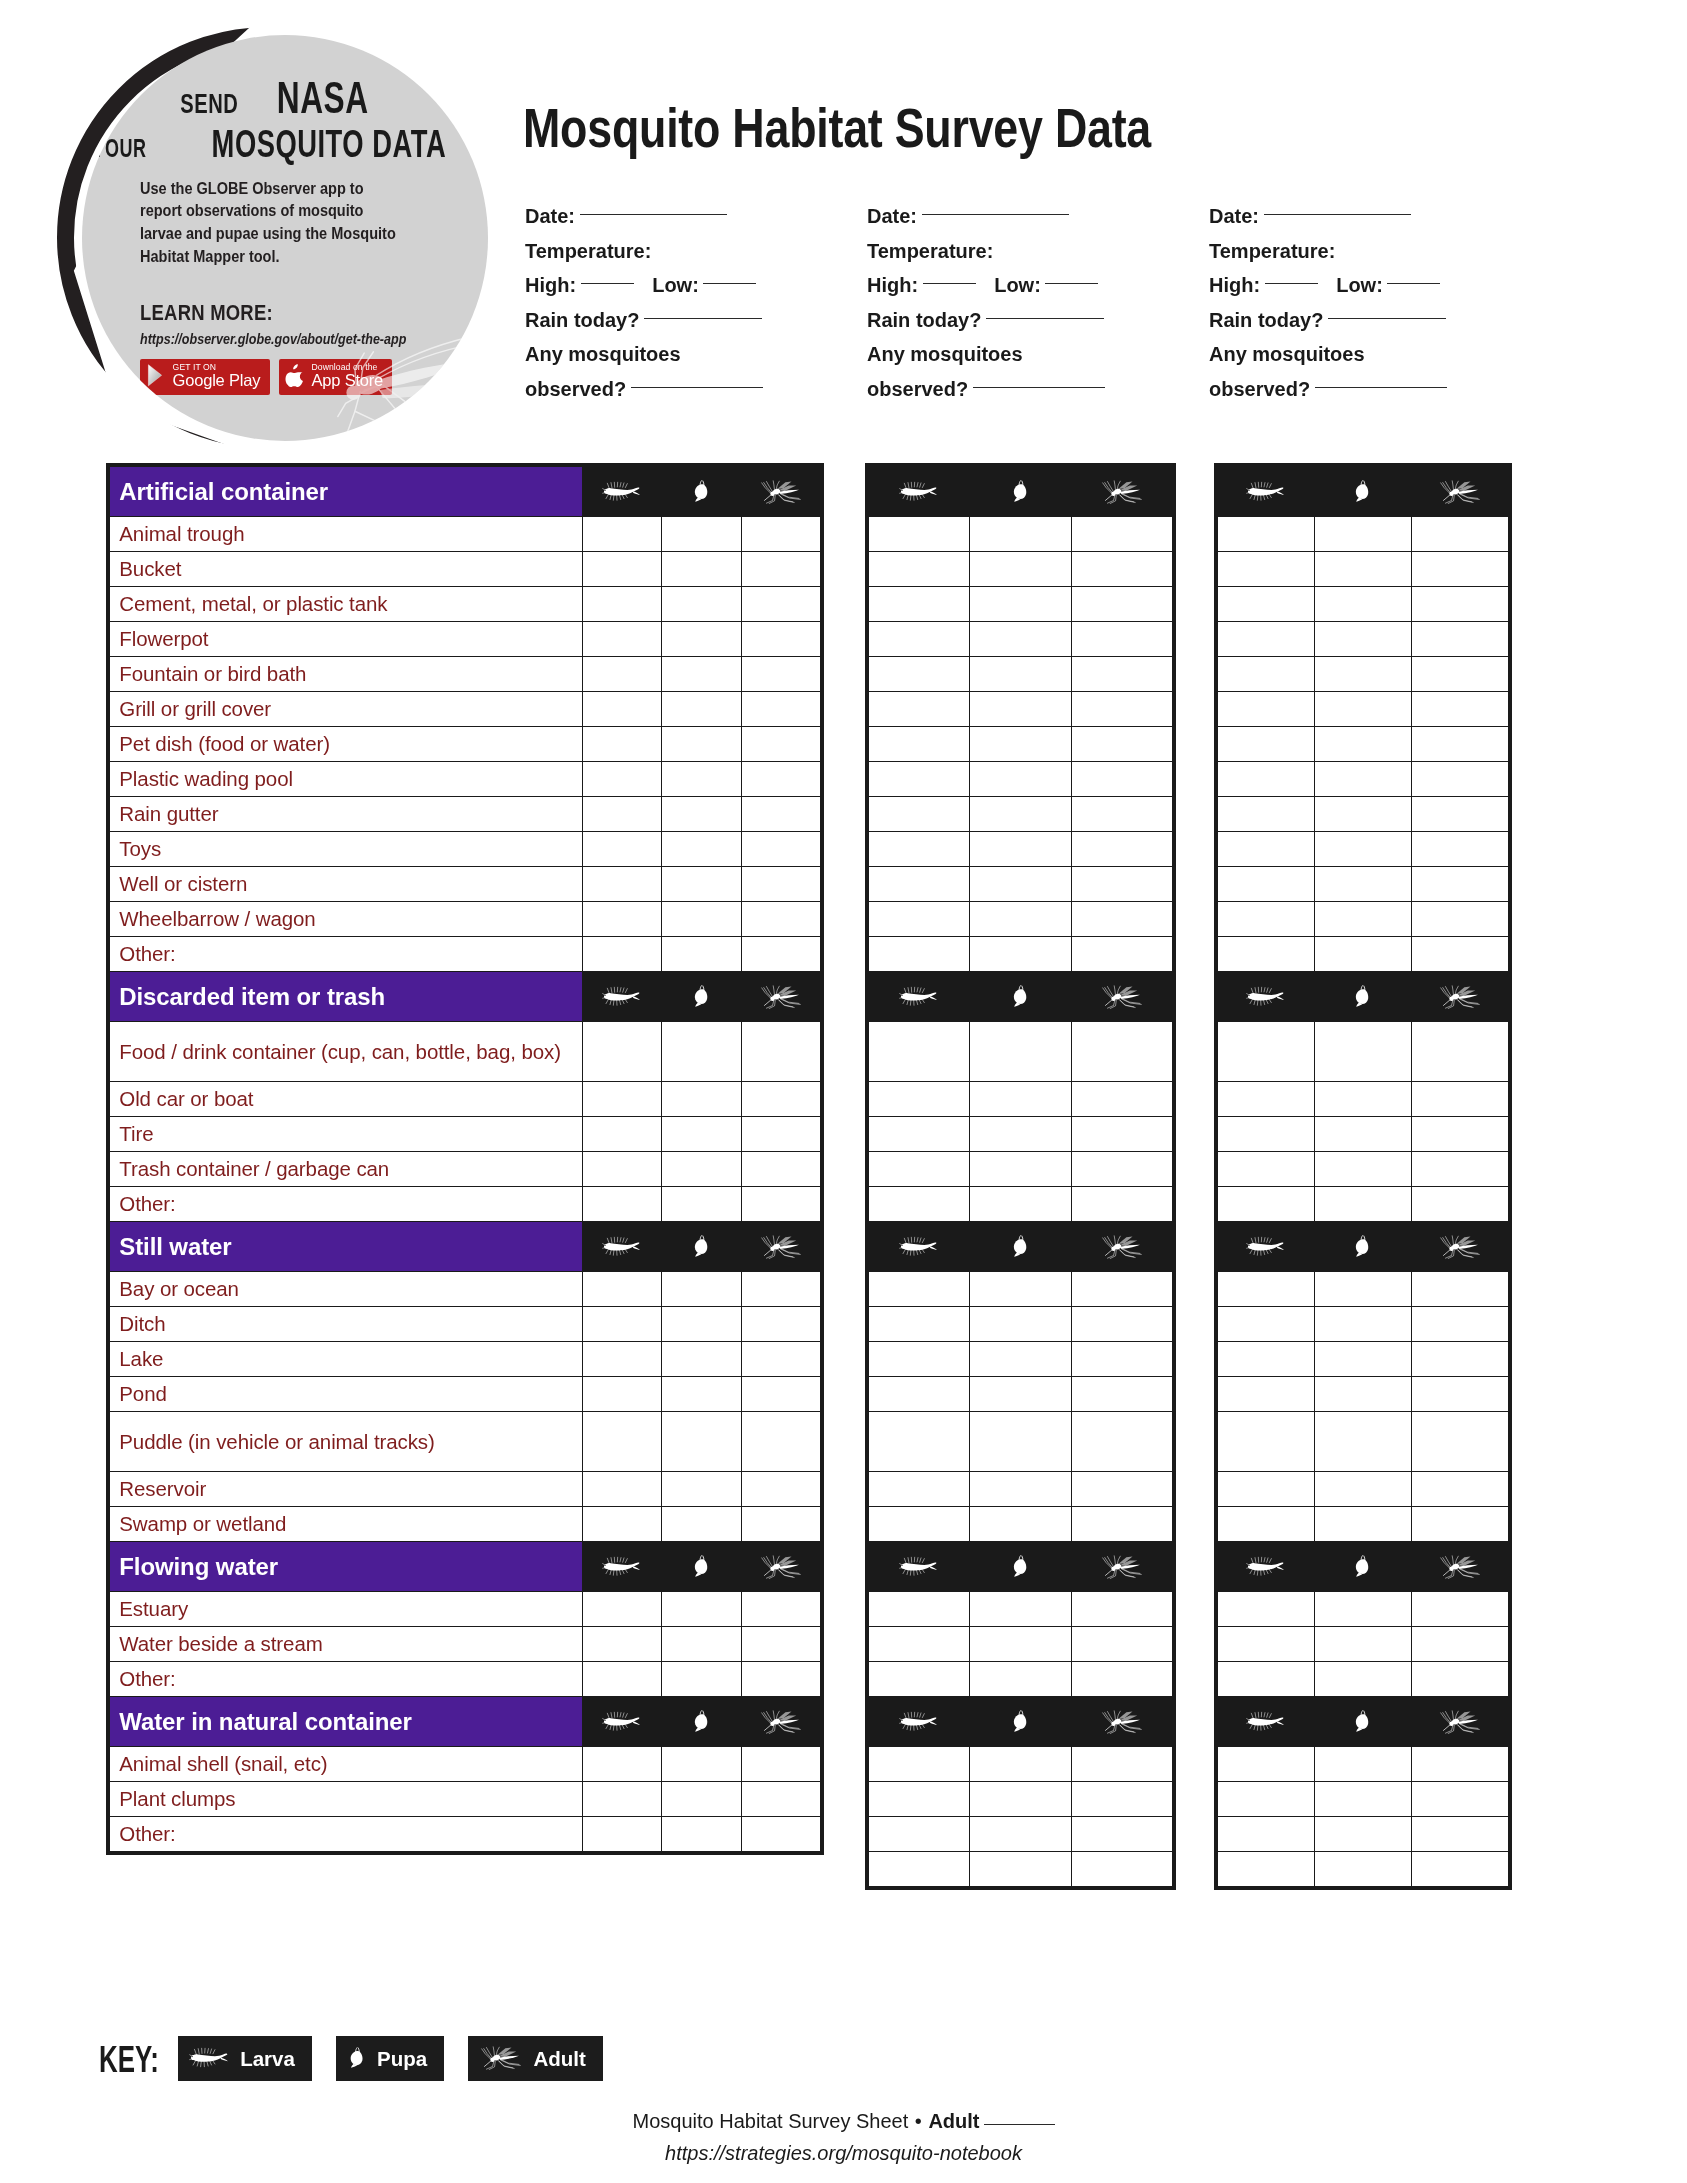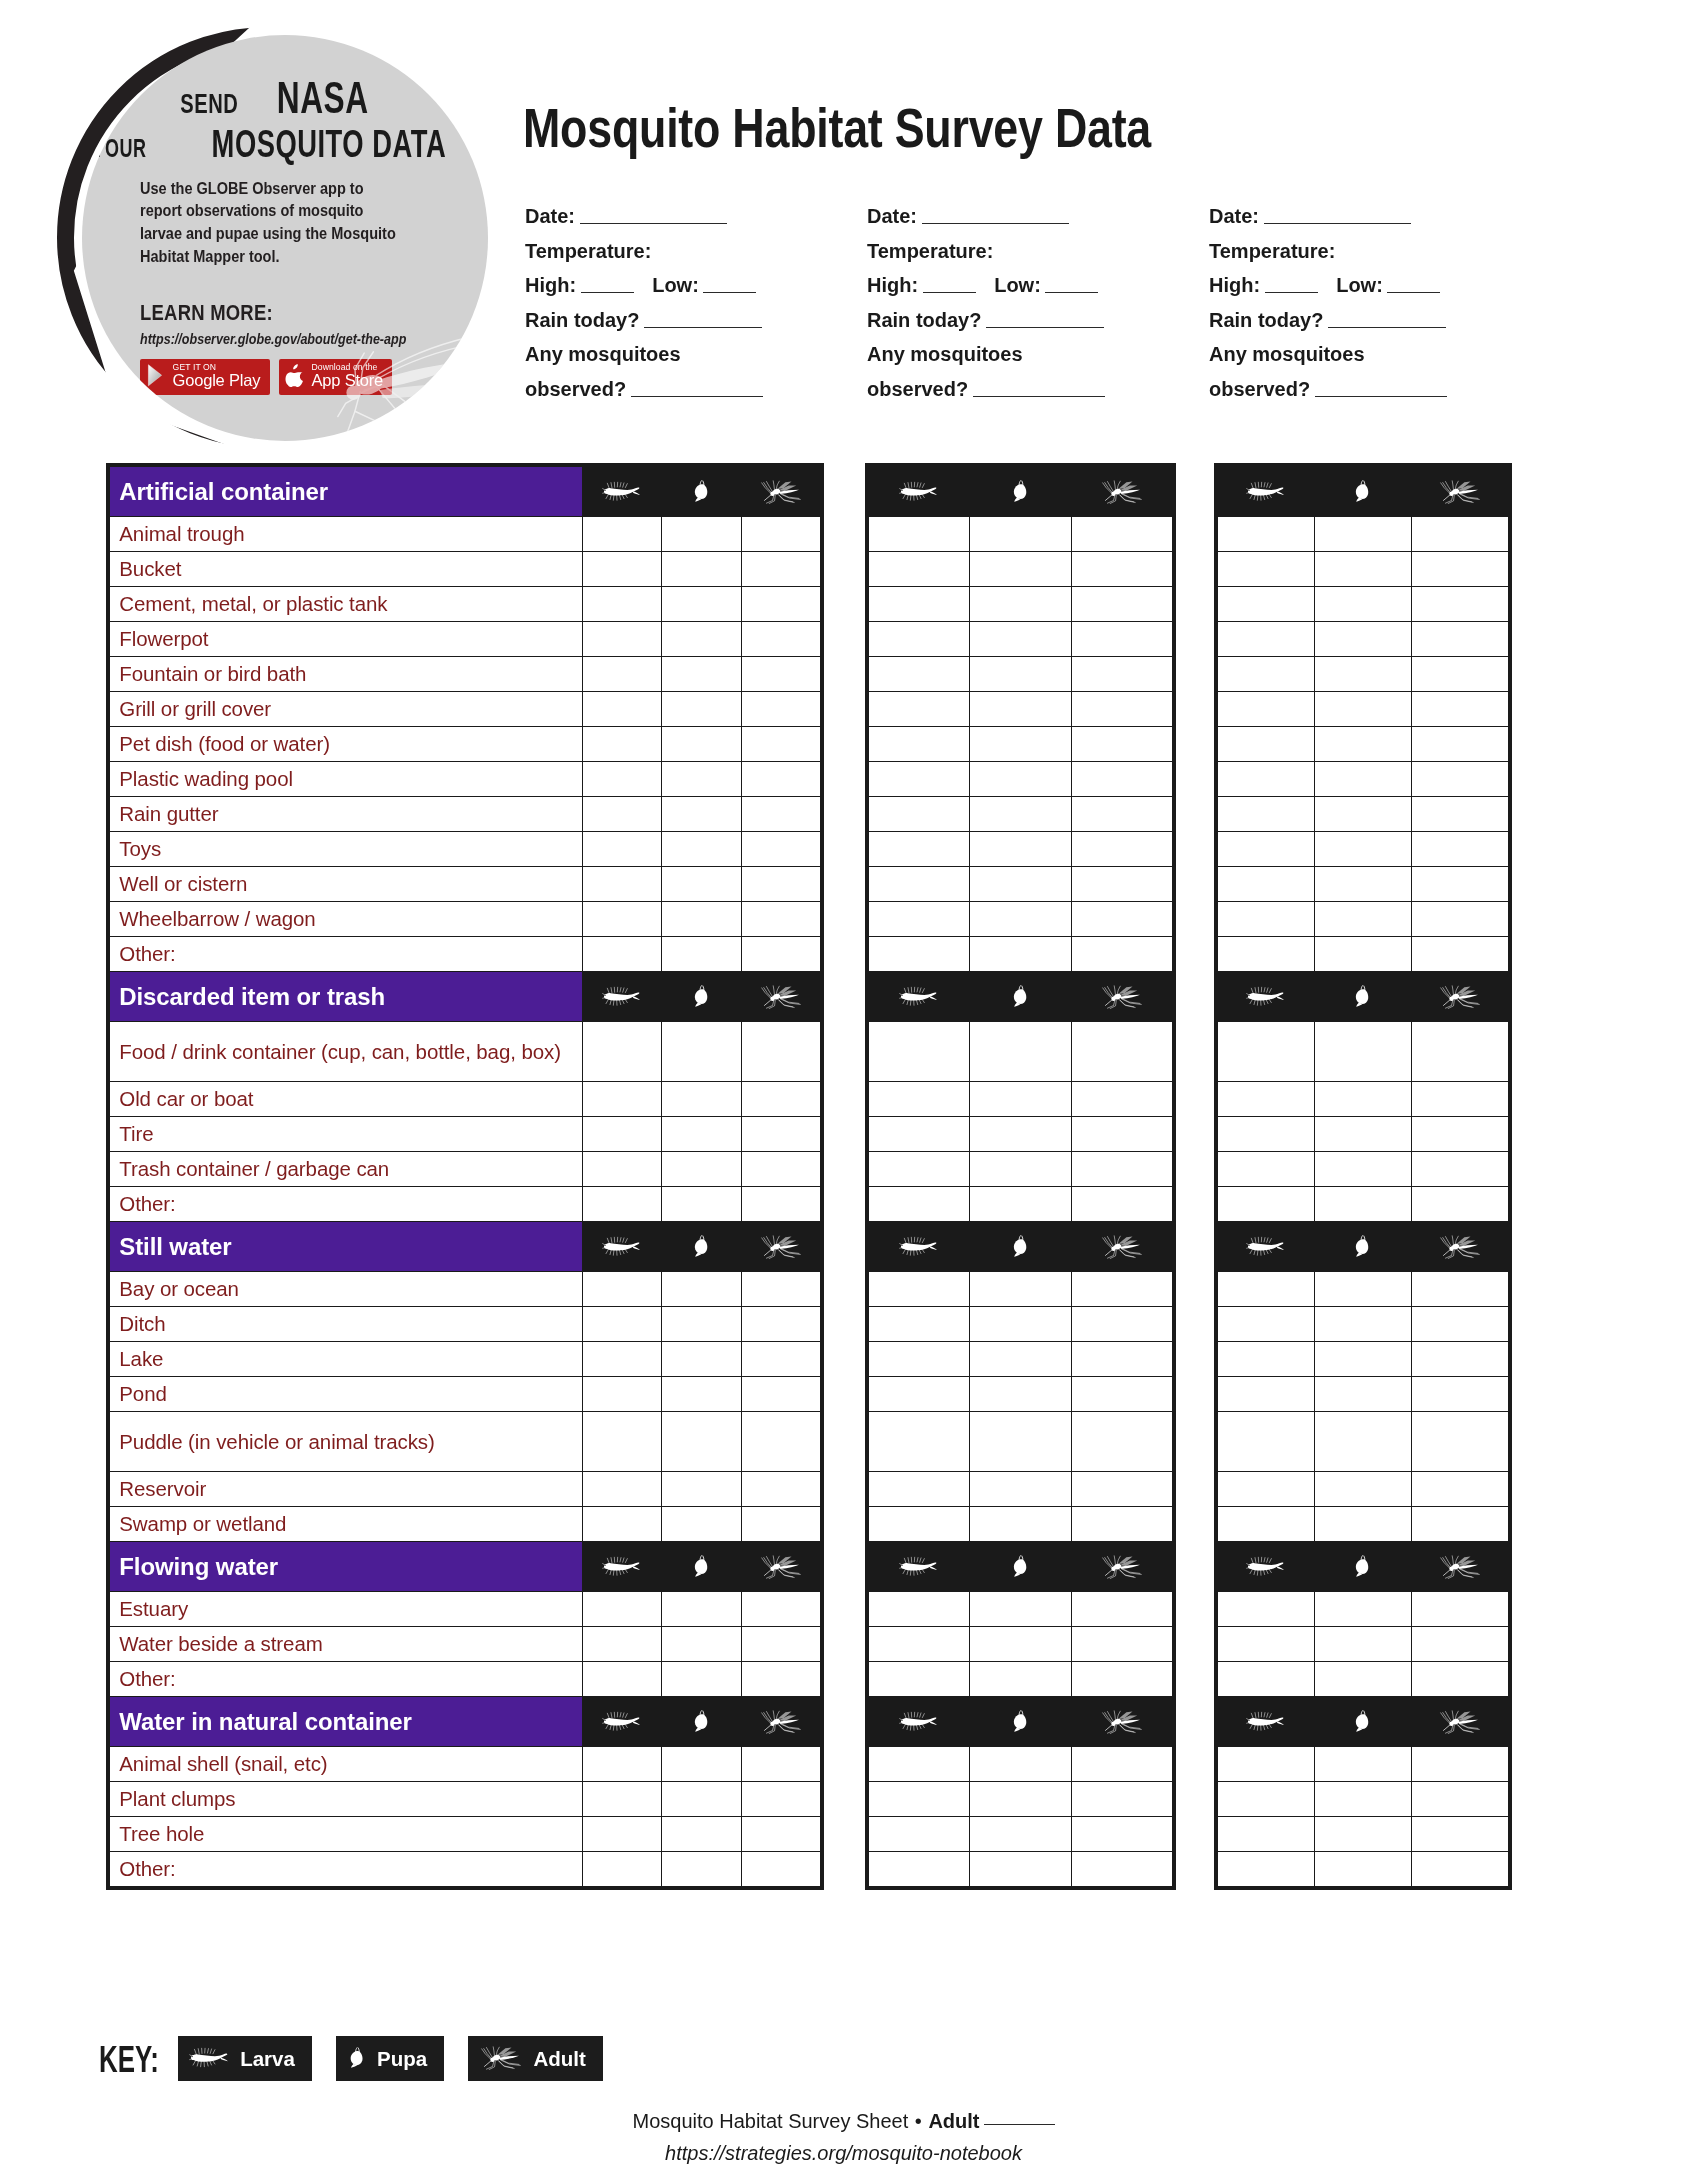--- a/index.html
+++ b/index.html
@@ -149,21 +149,21 @@
   .date-block {
     position: absolute;
     top: 206px;
     width: 311px;
     font-family: "Liberation Sans Narrow", "Liberation Sans", sans-serif;
     font-weight: 700;
     font-size: 20px;
     color: #1a1a1a;
     line-height: 1.0;
   }
-  .date-block .row { display: flex; align-items: flex-end; margin-bottom: 14.6px; white-space: nowrap; }
+  .date-block .row { display: flex; align-items: center; margin-bottom: 14.6px; white-space: nowrap; }
   .date-block .lbl { margin-right: 4.6px; }
   .rule { border-bottom: 1.3px solid #2a2a2a; display:inline-block; height: 0.7px; position: relative; top: -2px;}
   .rule.r-date { width: 147px; }
   .rule.r-hl { width: 53px; }
   .rule.r-rain { width: 118px; }
   .rule.r-obs { width: 132px; }
   .date-block .spacer { width: 18.5px; display:inline-block;}
 
   
   .tbl {
@@ -910,26 +910,20 @@
           <td></td>
           <td></td>
         </tr>
         <tr class="r-std">
           <td class="label">Plant clumps</td>
           <td></td>
           <td></td>
           <td></td>
         </tr>
         <tr class="r-std">
-          <td class="label">Tree hole</td>
-          <td></td>
-          <td></td>
-          <td></td>
-        </tr>
-        <tr class="r-std">
           <td class="label">Other:</td>
           <td></td>
           <td></td>
           <td></td>
         </tr>
       </tbody>
     </table>
   </div>
 <div class="tbl" id="tbl-2" style="left:865px; top:463px; width:311px;">
     <table>

